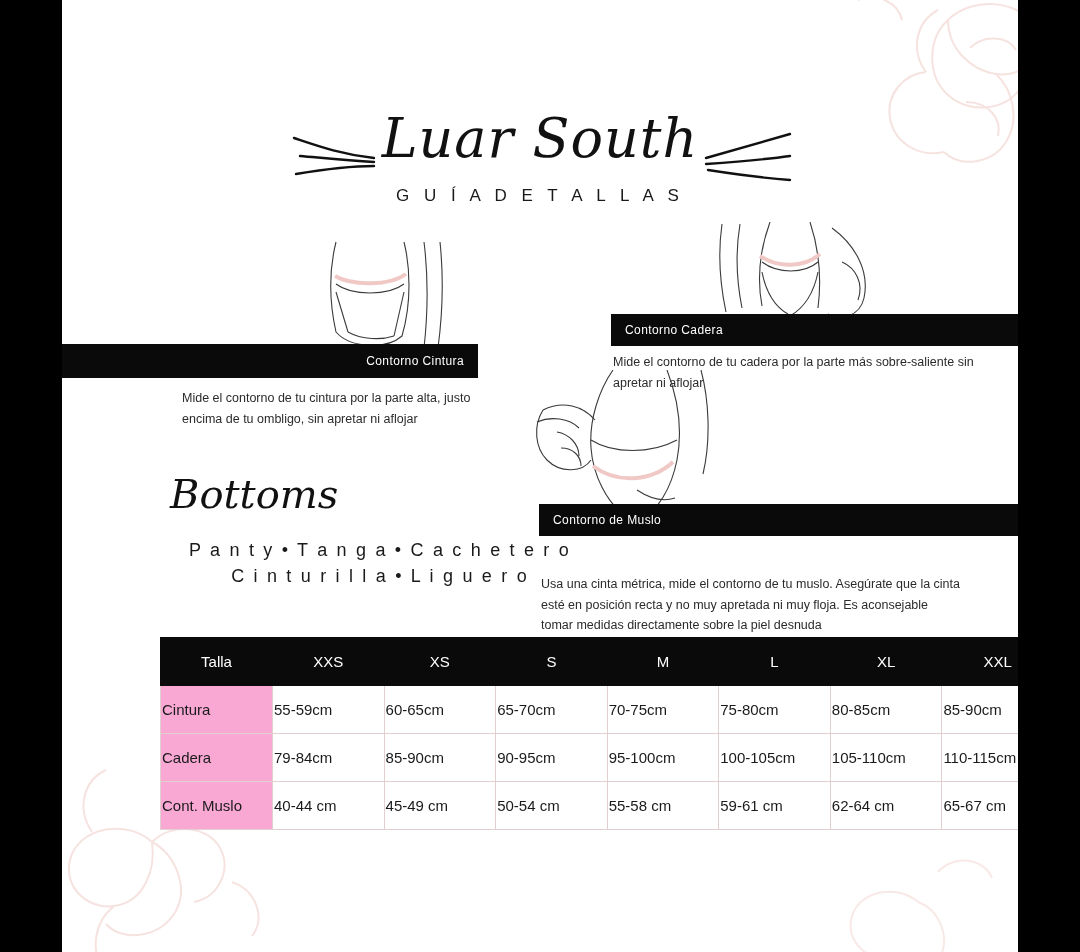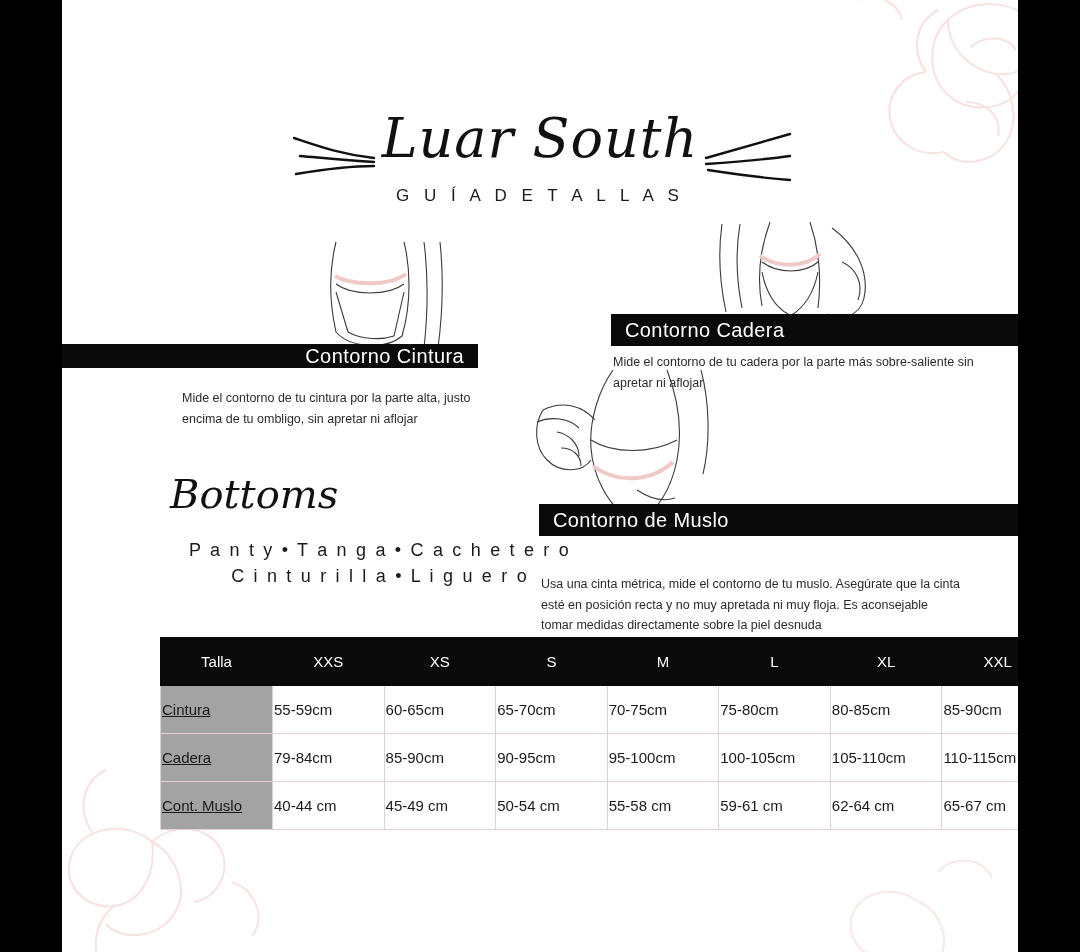--- a/index.html
+++ b/index.html
@@ -65,21 +65,21 @@
     top: 20px;
   }
 
   
   .bar {
     position: absolute;
     background: #0a0a0a;
     color: #ffffff;
     display: flex;
     align-items: center;
-    font-size: 20px;
+    font-size: 12px;
     letter-spacing: .4px;
   }
   .bar.right-align {
     justify-content: flex-end;
     padding-right: 14px;
   }
   .bar.left-align {
     justify-content: flex-start;
     padding-left: 14px;
   }
@@ -137,22 +137,21 @@
     color: #1a1a1a;
     font-weight: normal;
   }
   .size-table thead th {
     background: #0a0a0a;
     color: #ffffff;
     border: 1px solid #0a0a0a;
     font-size: 15px;
   }
   .size-table tbody td:first-child {
-    background: #a3a3a3;
-    text-decoration: underline;
+    background: #f9a8d4;
   }
   .size-table col.c0 { width: 112px; }
 </style>
 </head>
 <body>
 
 <div id="page">
   <div class="card">
 
     <div class="flower" style="right:-40px; top:-10px;">
@@ -263,21 +262,21 @@
           <path d="M26 40 C16 56, 18 78, 30 90 C44 104, 66 102, 74 90"></path>
           <path d="M40 62 C52 64, 62 74, 62 86"></path>
           <path d="M44 78 C56 78, 64 86, 64 96"></path>
           <path d="M120 120 C132 128, 146 132, 158 128"></path>
           <path d="M184 0 C192 30, 194 70, 186 104"></path>
         </g>
         <path d="M76 96 C100 114, 134 112, 156 92" fill="none" stroke="#f0c9c6" stroke-width="4"></path>
       </svg>
     </div>
 
-    <div class="bar right-align" style="left:-2px; top:344px; width:404px; height:24px;">
+    <div class="bar right-align" style="left:-2px; top:344px; width:404px; height:34px;">
       <span>Contorno Cintura</span>
     </div>
     <div class="desc" style="left:120px; top:388px; width:330px;">Mide el contorno de tu cintura por la parte alta, justo encima de tu ombligo, sin apretar ni aflojar</div>
 
     <div class="bar left-align" style="left:549px; top:314px; width:409px; height:32px;">
       <span>Contorno Cadera</span>
     </div>
     <div class="desc" style="left:551px; top:352px; width:400px;">Mide el contorno de tu cadera por la parte más sobre-saliente sin apretar ni aflojar</div>
 
     <div class="bar left-align" style="left:477px; top:504px; width:481px; height:32px;">

